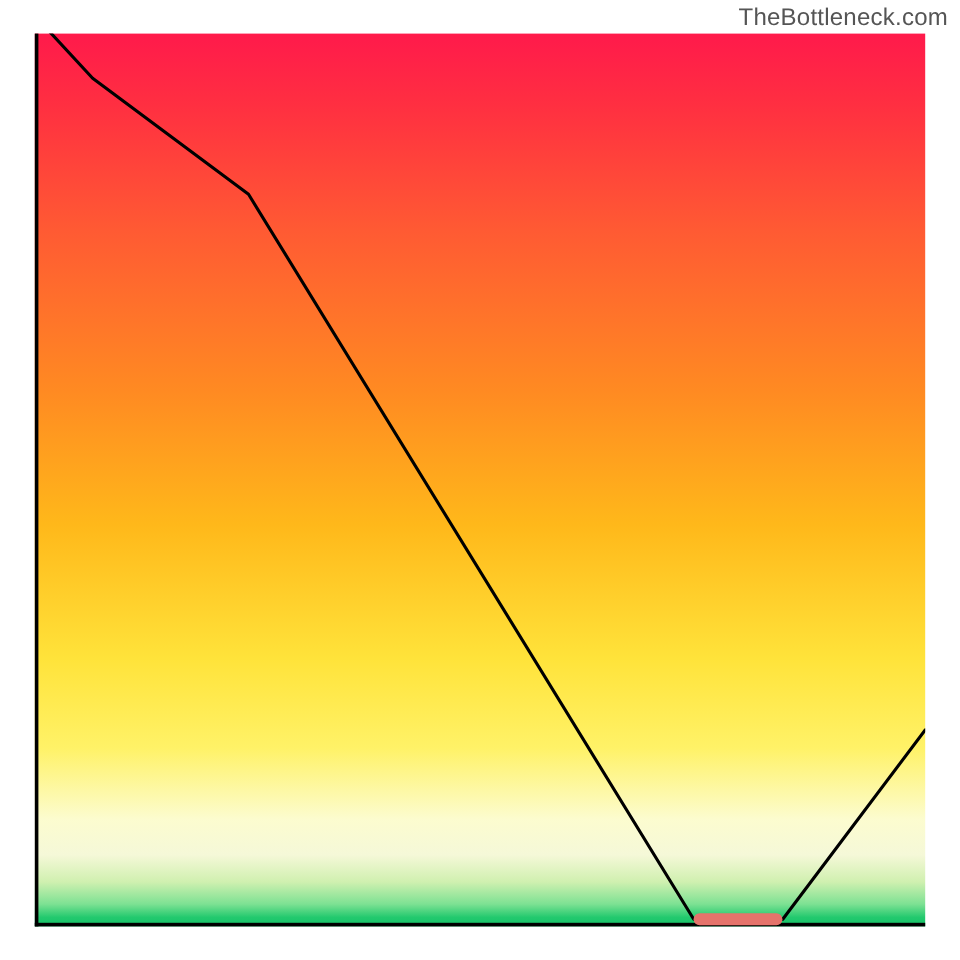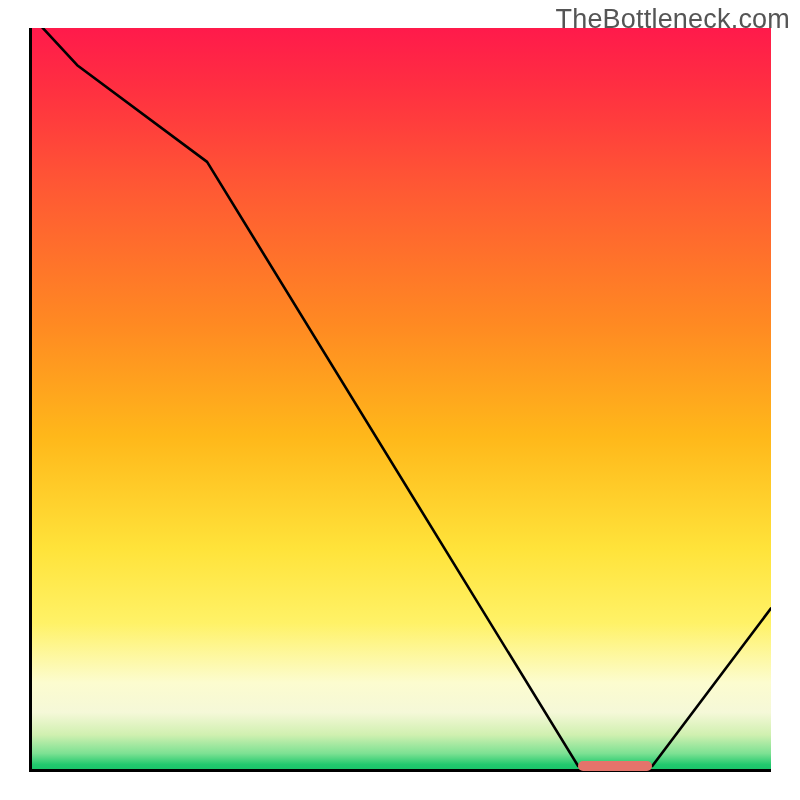--- a/index.html
+++ b/index.html
@@ -14,21 +14,21 @@
   .wrap {
     position: relative;
     width: 800px;
     height: 800px;
   }
   .watermark {
     position: absolute;
     top: 4px;
     right: 10px;
     color: #555;
-    font-size: 27px;
+    font-size: 20px;
     font-weight: 500;
     letter-spacing: 0.2px;
   }
   .plot {
     position: absolute;
     left: 29px;
     top: 28px;
     width: 742px;
     height: 744px;
   }

